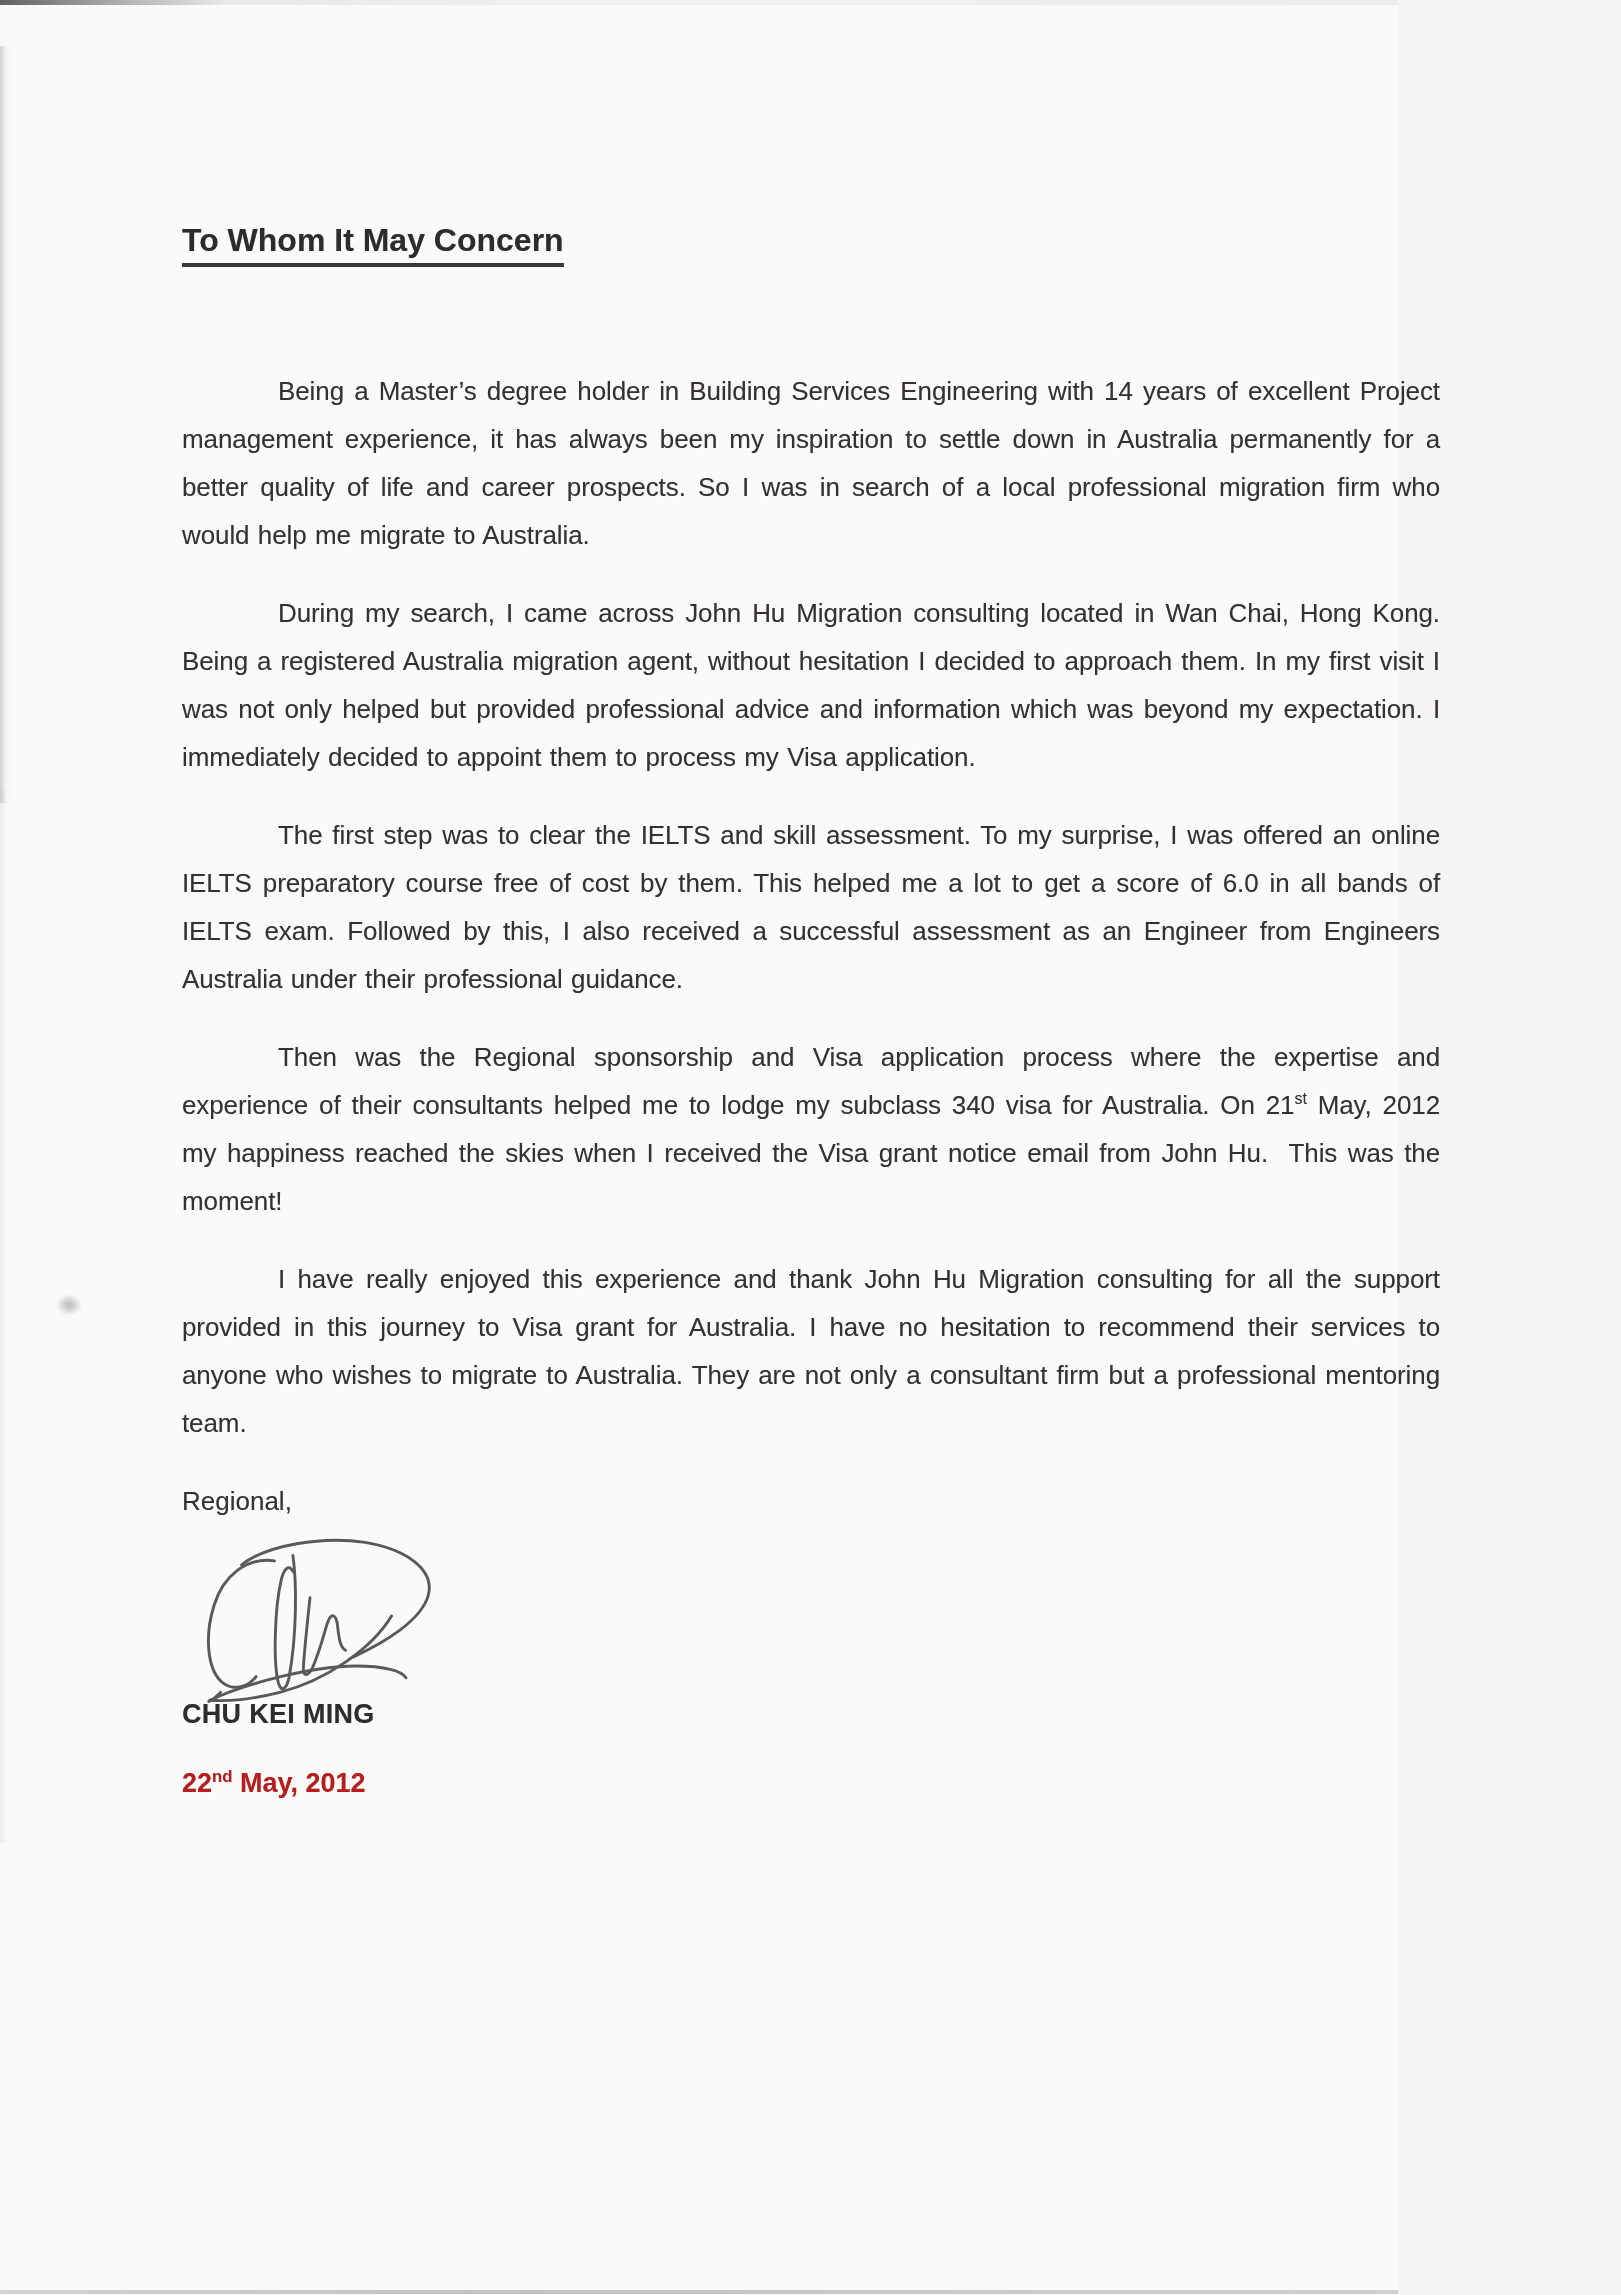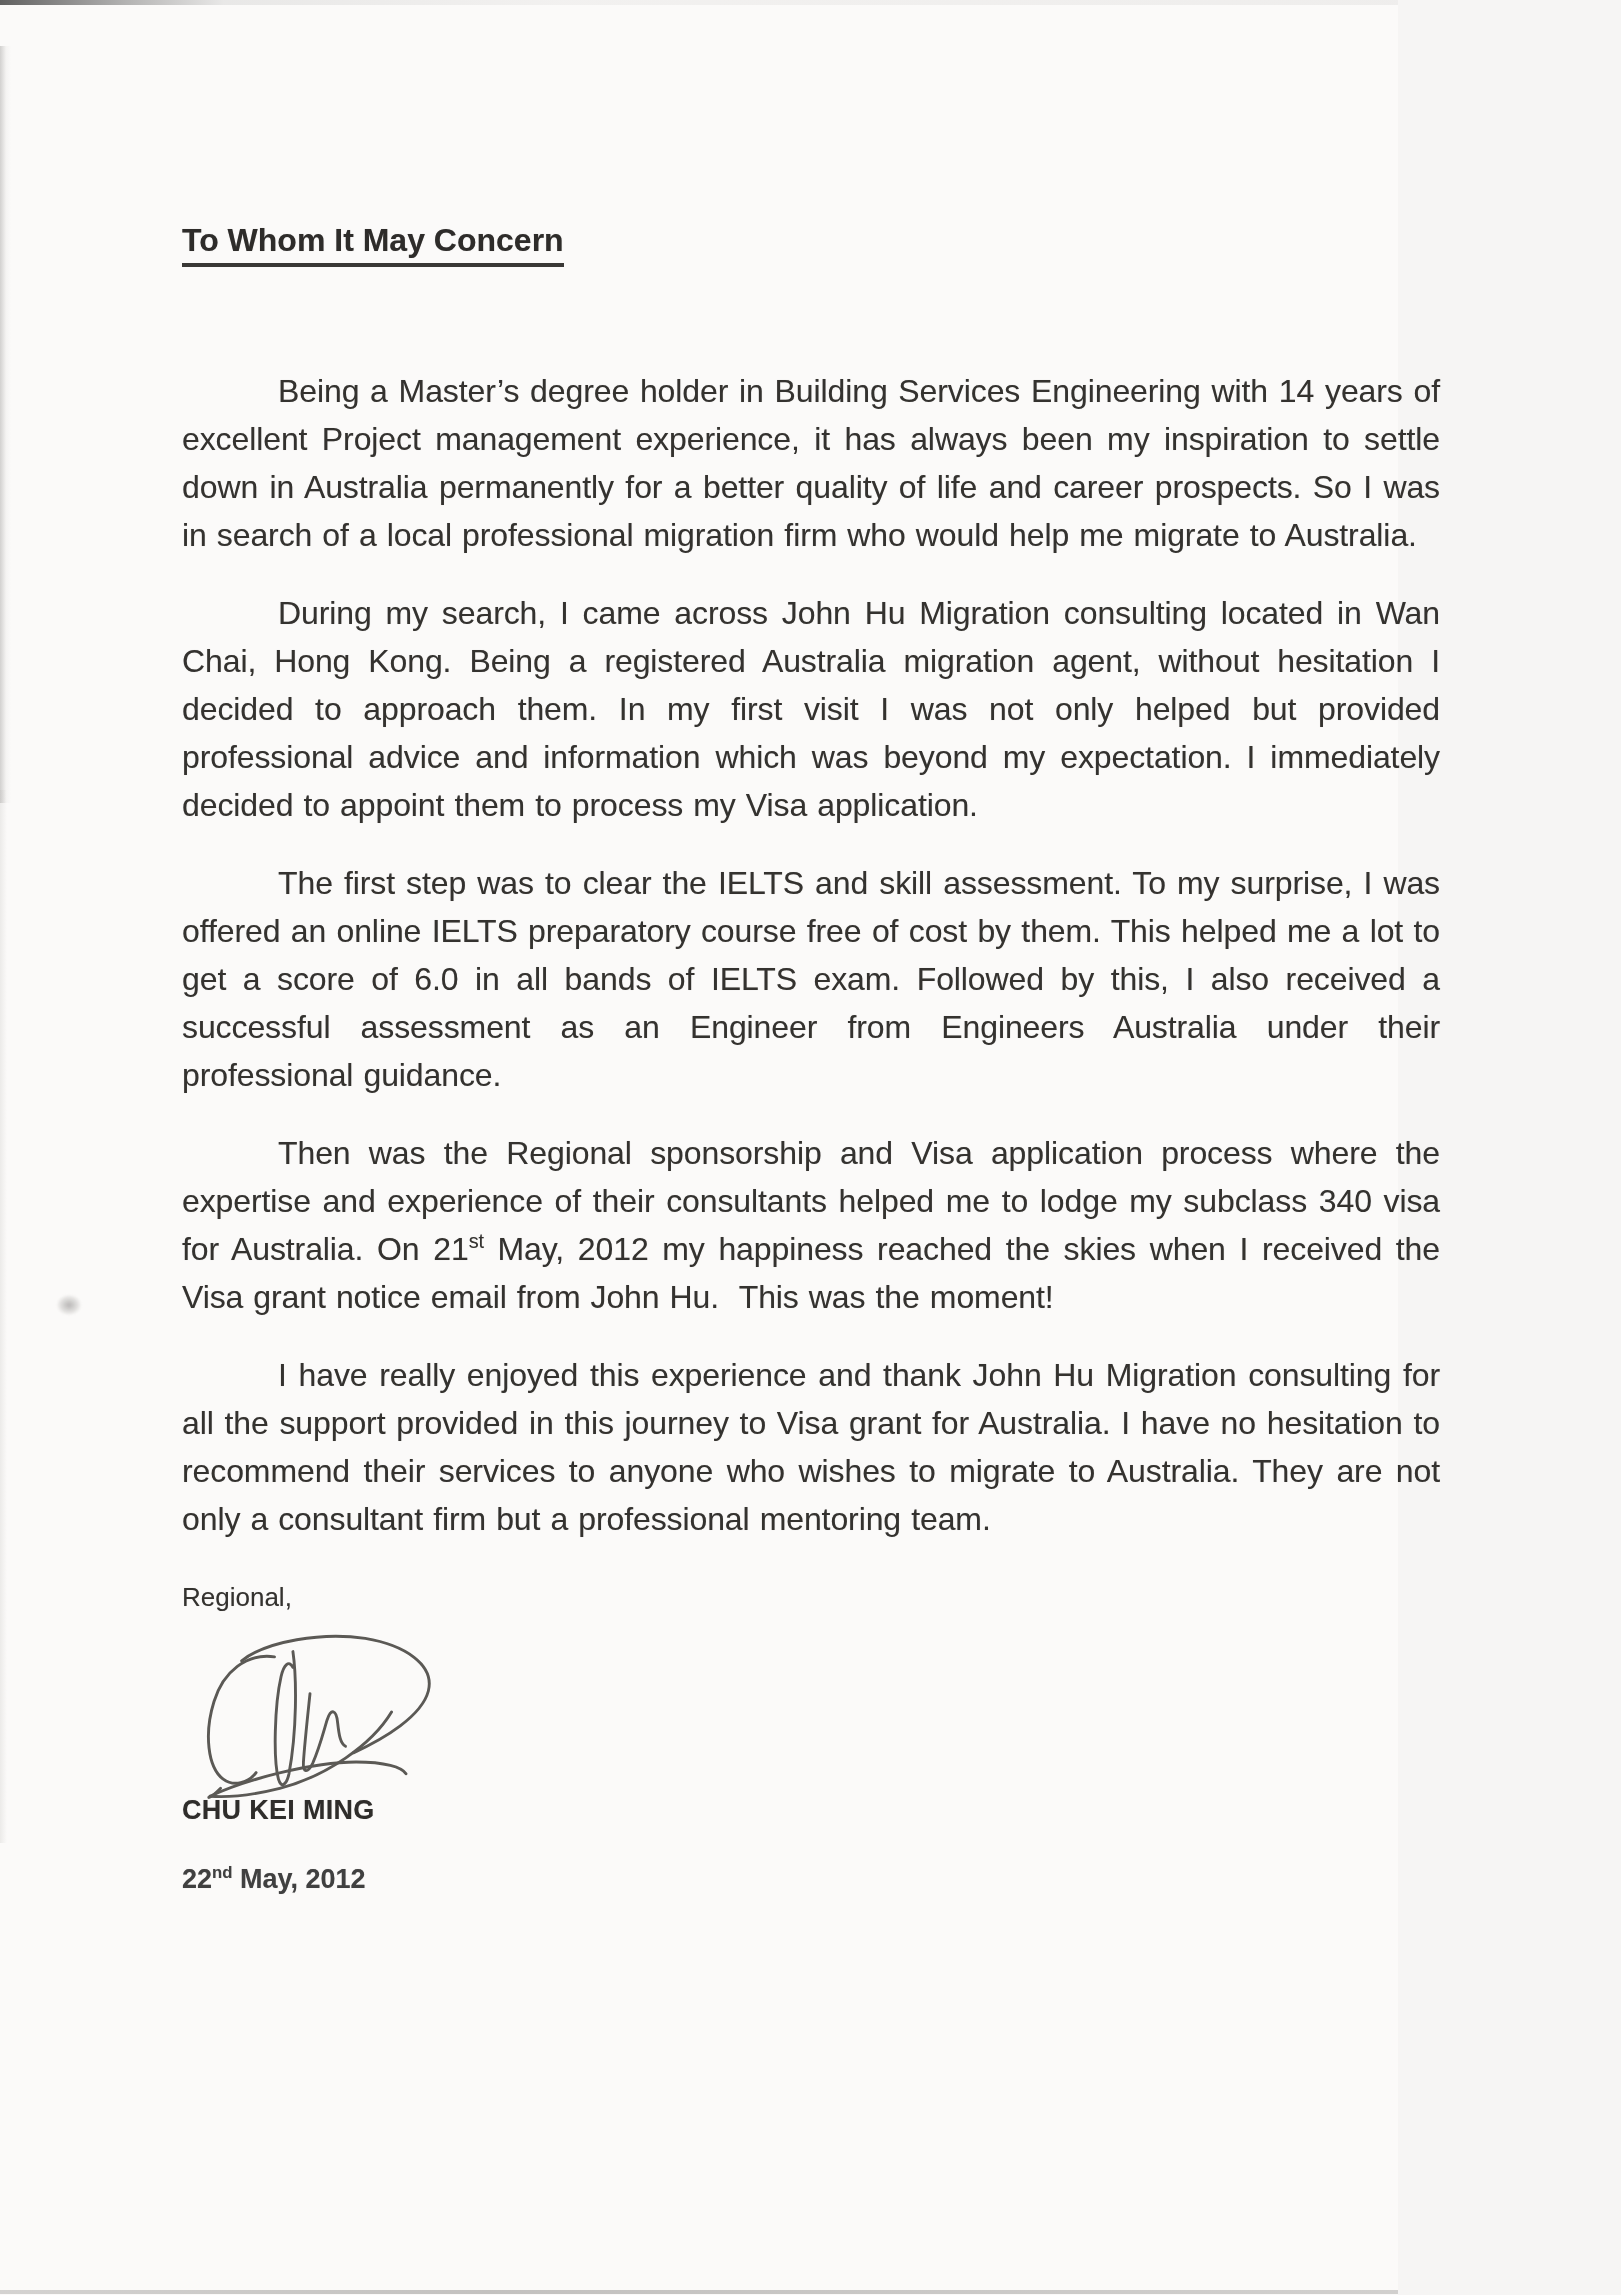--- a/index.html
+++ b/index.html
@@ -52,21 +52,21 @@
     font-size: 32px;
     font-weight: bold;
     letter-spacing: 0px;
     color: #2e2c2a;
     border-bottom: 4px solid #3a3836;
     padding-bottom: 4px;
     margin: 0 0 100px 0;
     text-shadow: 0 0 0.7px rgba(40,40,40,.35);
   }
   .body-text p.para {
-    font-size: 32px;
+    font-size: 26px;
     line-height: 48px;
     text-align: justify;
     text-indent: 96px;
     letter-spacing: -0.1px;
     word-spacing: 1.3px;
     margin: 0 0 30px 0;
     text-shadow: 0 0 0.7px rgba(40,40,40,.28);
   }
   sup.ord {
     font-size: 0.62em;
@@ -85,21 +85,21 @@
   .name {
     font-size: 27px; font-weight: bold;
     letter-spacing: 0.3px;
     margin: -4px 0 0 0;
     color: #2f2d2b;
     text-shadow: 0 0 0.7px rgba(40,40,40,.3);
   }
   .date {
     font-size: 27px; font-weight: bold;
     margin: 38px 0 0 0;
-    color: #404040;
+    color: #b91c1c;
     text-shadow: 0 0 0.7px rgba(40,40,40,.3);
   }
 </style>
 </head>
 <body>
 
 <div class="page">
 
   <div class="scan-top"></div>
   <div class="scan-left"></div>

